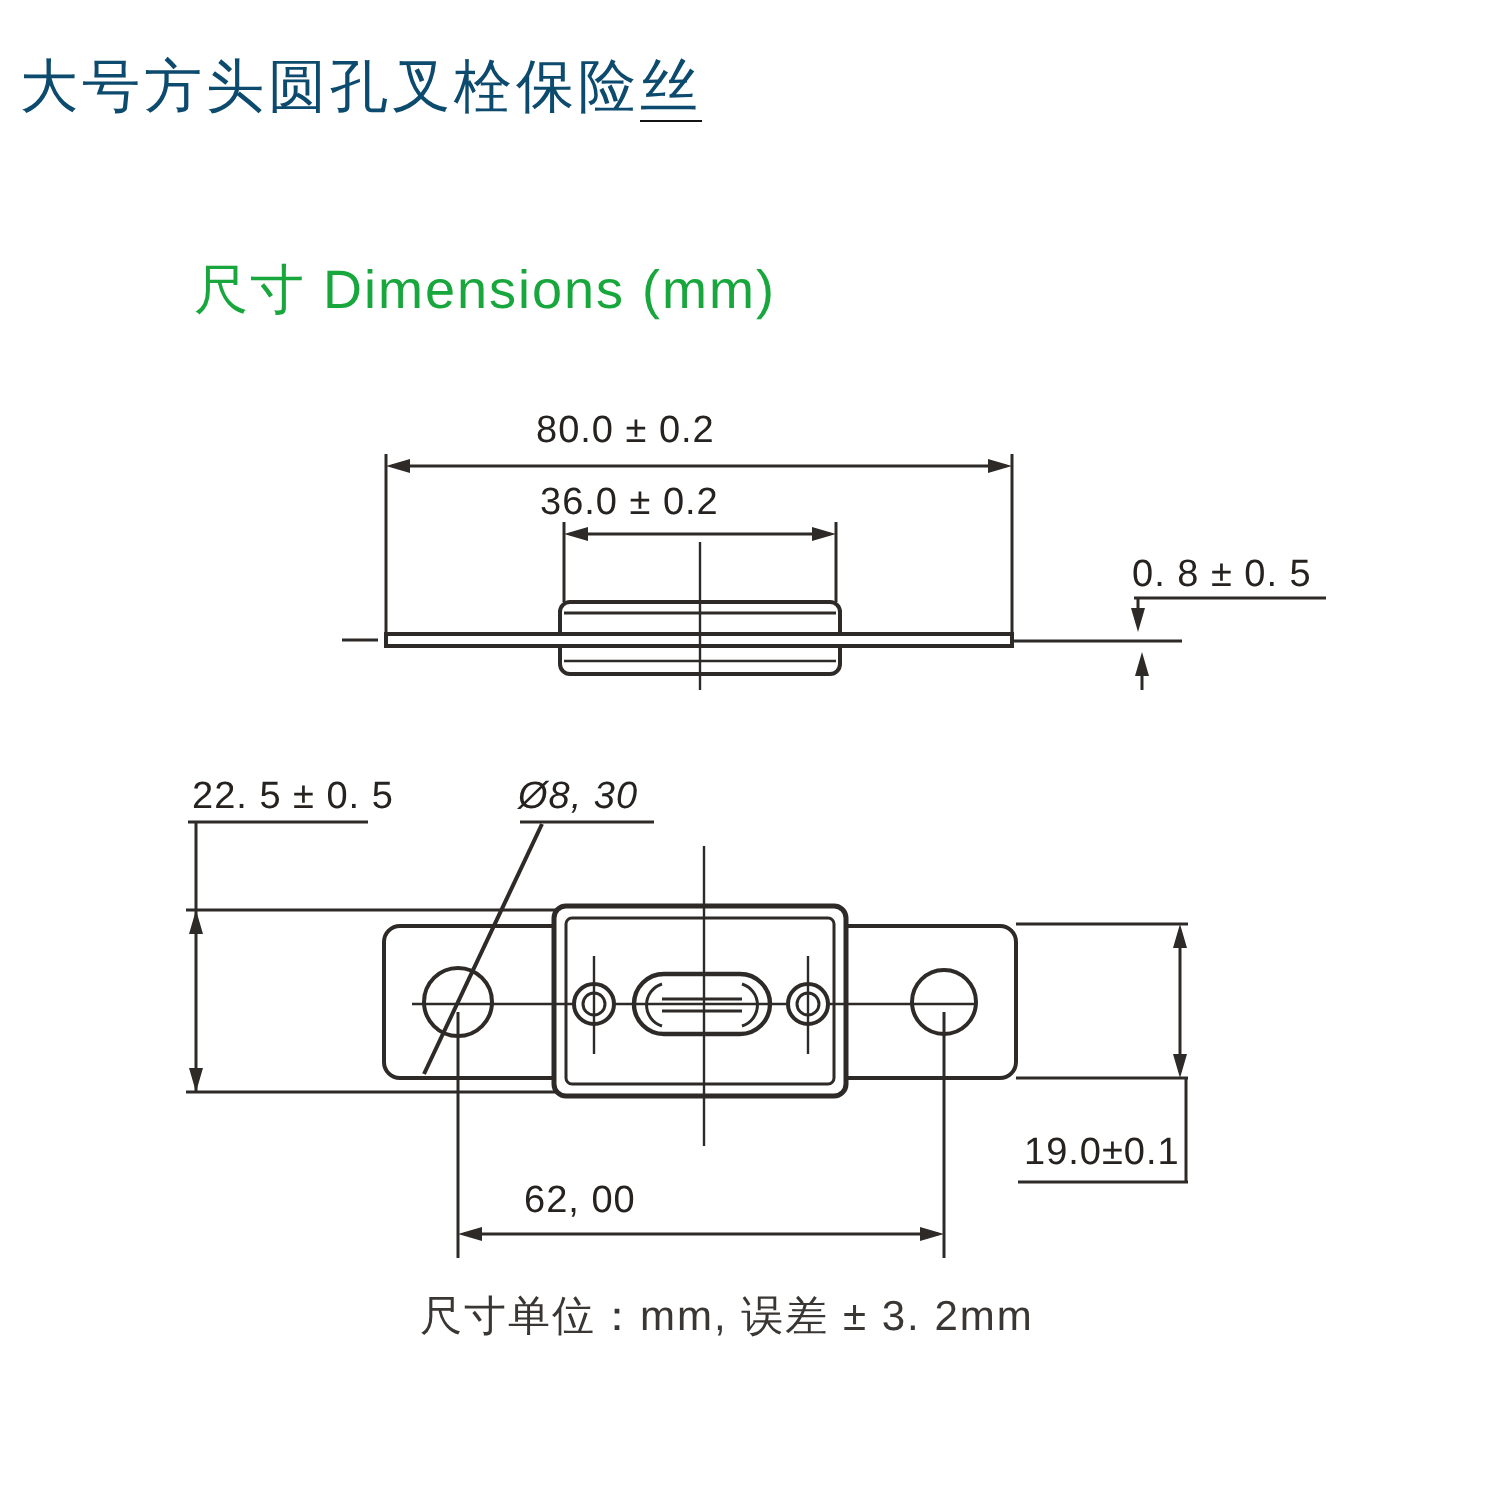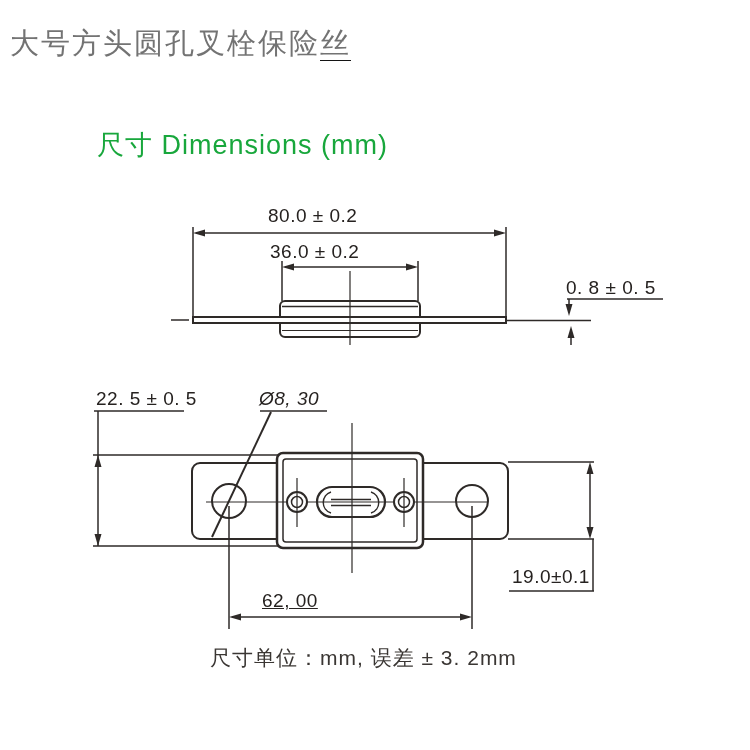--- a/index.html
+++ b/index.html
@@ -8,21 +8,21 @@
     --text:#262220;
   }
   html,body{margin:0;padding:0;background:#ffffff;}
   #canvas{
     position:relative;width:750px;height:750px;background:#ffffff;
     overflow:hidden;font-family:"Liberation Sans",sans-serif;
   }
   .doc-title{
     position:absolute;left:10px;top:24px;
     font-family:"DejaVu Serif","Liberation Serif",serif;
-    font-size:29px;color:#737373;letter-spacing:2px;white-space:nowrap;
+    font-size:29px;color:#0c4a6e;letter-spacing:2px;white-space:nowrap;
   }
   .doc-title .tail{border-bottom:1.5px solid #141414;}
   .section-heading{
     position:absolute;left:97px;top:127px;
     font-size:27px;font-weight:normal;color:var(--accent-green);
     letter-spacing:1px;white-space:nowrap;
   }
   .dim{
     position:absolute;font-size:19px;color:var(--text);
     white-space:nowrap;letter-spacing:0.5px;
@@ -137,17 +137,17 @@
       <line class="ln s15" x1="593" y1="539" x2="593" y2="591"></line>
       <line class="ln s15" x1="509" y1="591" x2="594" y2="591"></line>
     </g>
   </svg>
 
   <div class="dim ctr" style="left:268px;top:205px;width:200px;">80.0 ± 0.2</div>
   <div class="dim ctr" style="left:270px;top:241px;width:190px;">36.0 ± 0.2</div>
   <div class="dim ctr" style="left:566px;top:277px;width:100px;">0. 8 ± 0. 5</div>
   <div class="dim" style="left:96px;top:388px;">22. 5 ± 0. 5</div>
   <div class="dim" style="left:259px;top:388px;font-style:italic;">Ø8, 30</div>
-  <div class="dim ctr" style="left:262px;top:590px;width:180px;text-decoration:underline;">62, 00</div>
+  <div class="dim ctr" style="left:262px;top:590px;width:180px;">62, 00</div>
   <div class="dim" style="left:512px;top:566px;">19.0±0.1</div>
 
   <div class="footnote">尺寸单位：mm, 误差 ± 3. 2mm</div>
 </div>
 
 </body></html>

